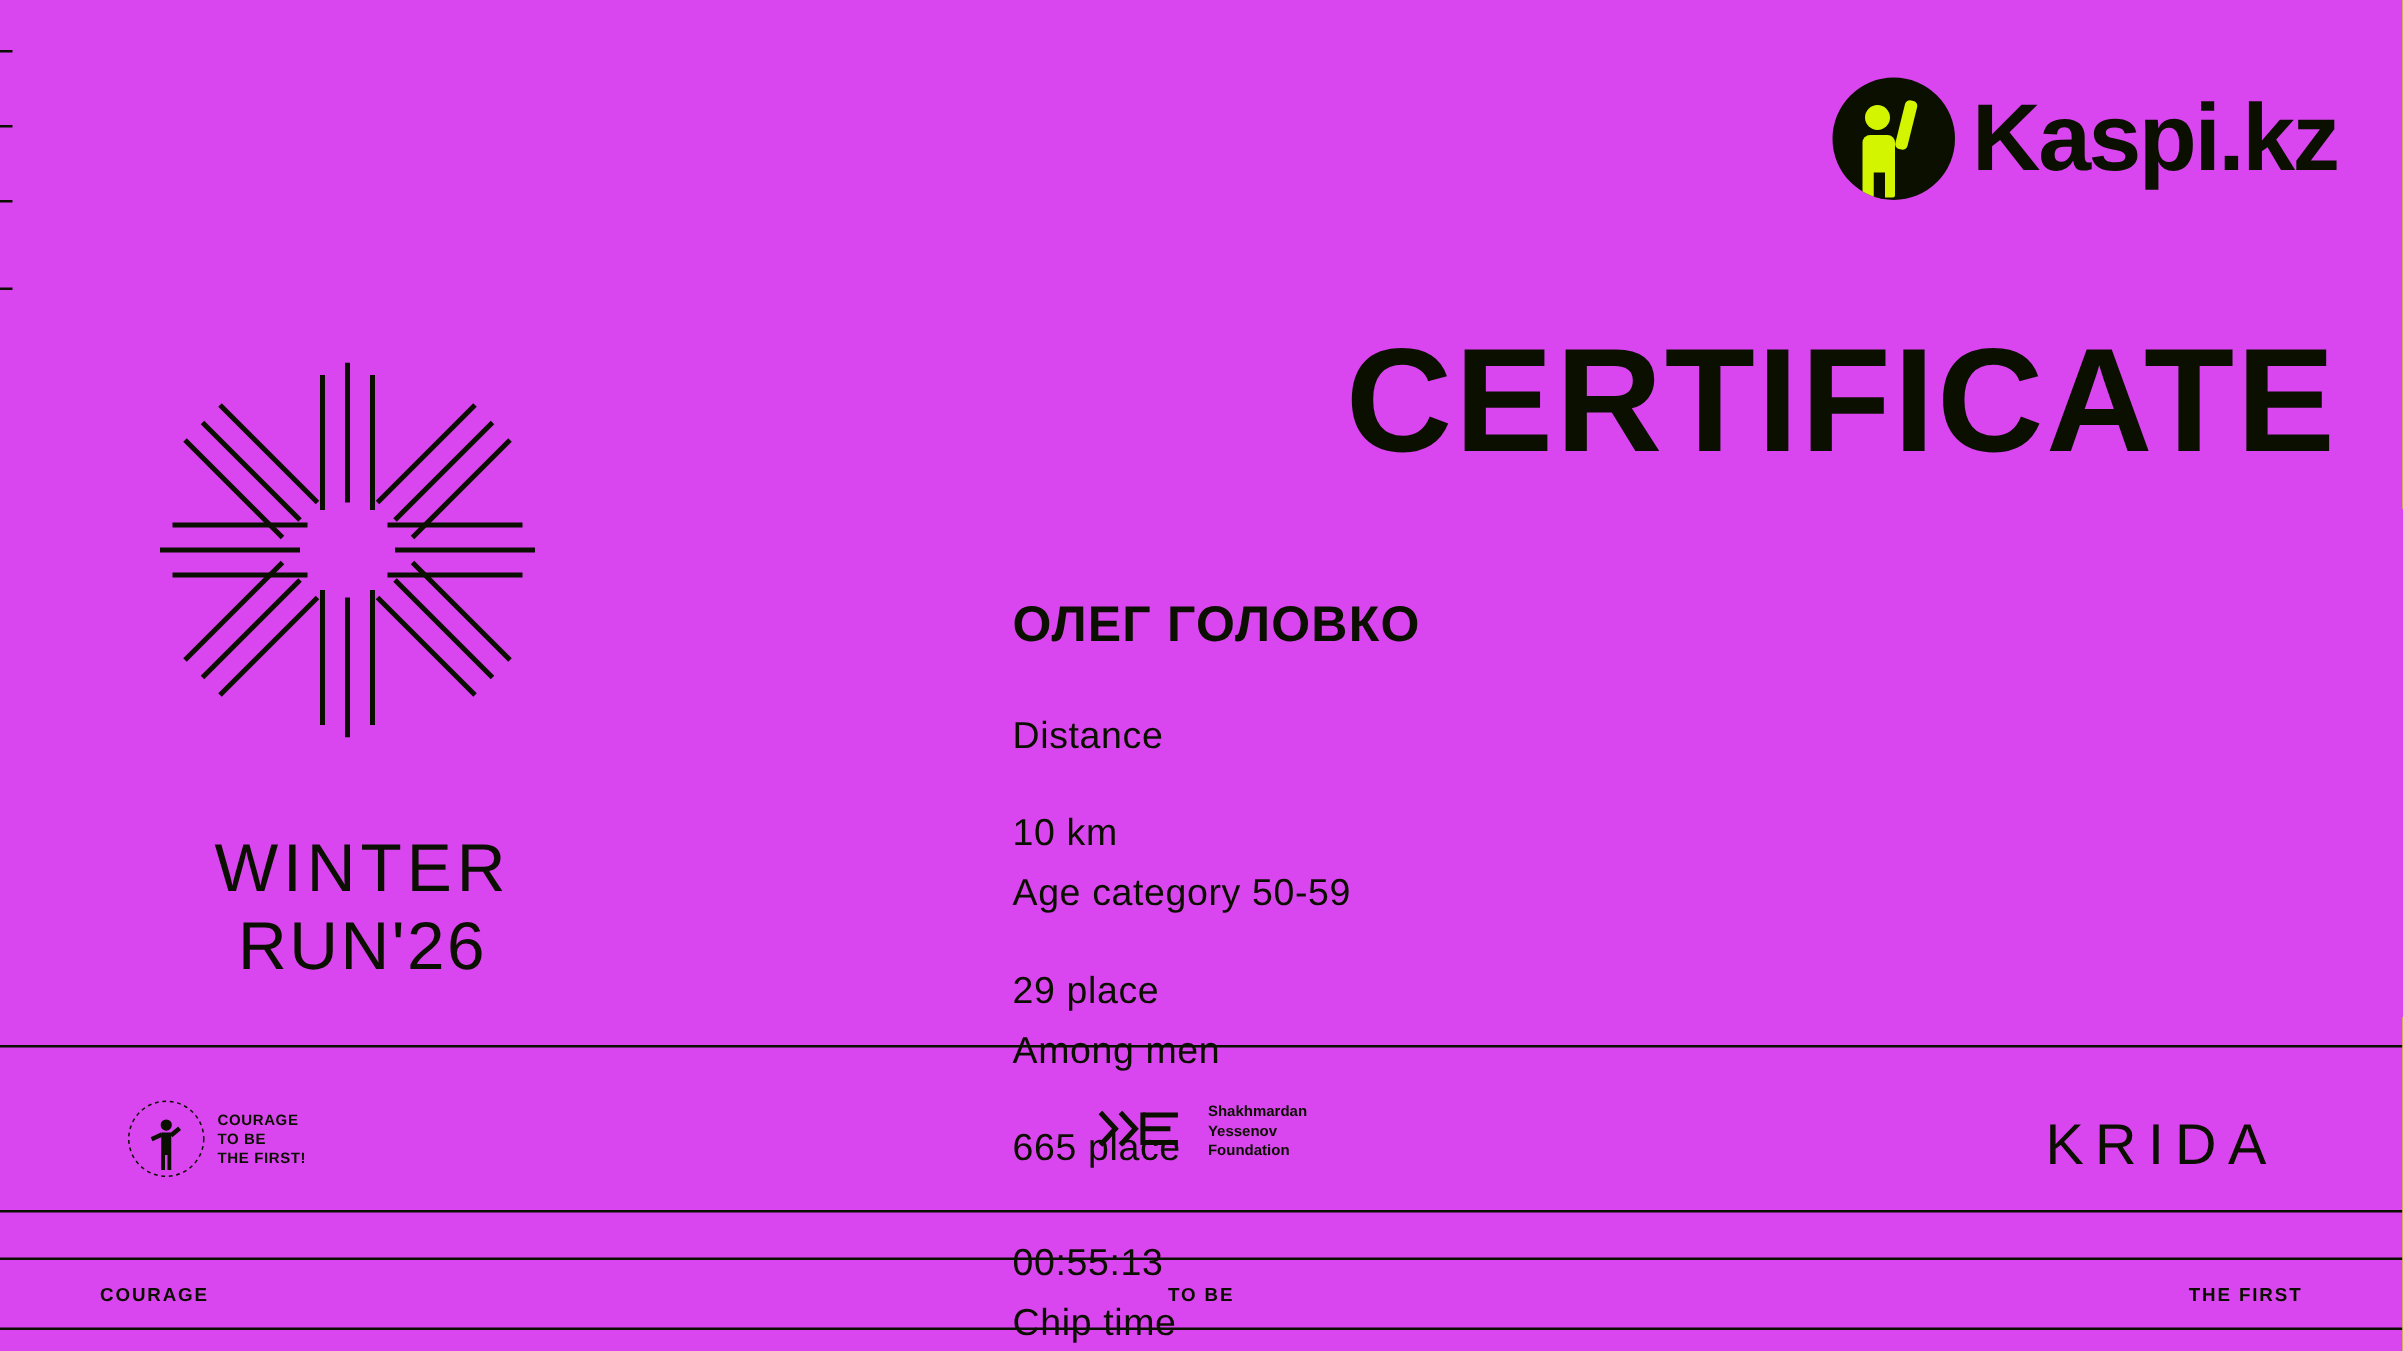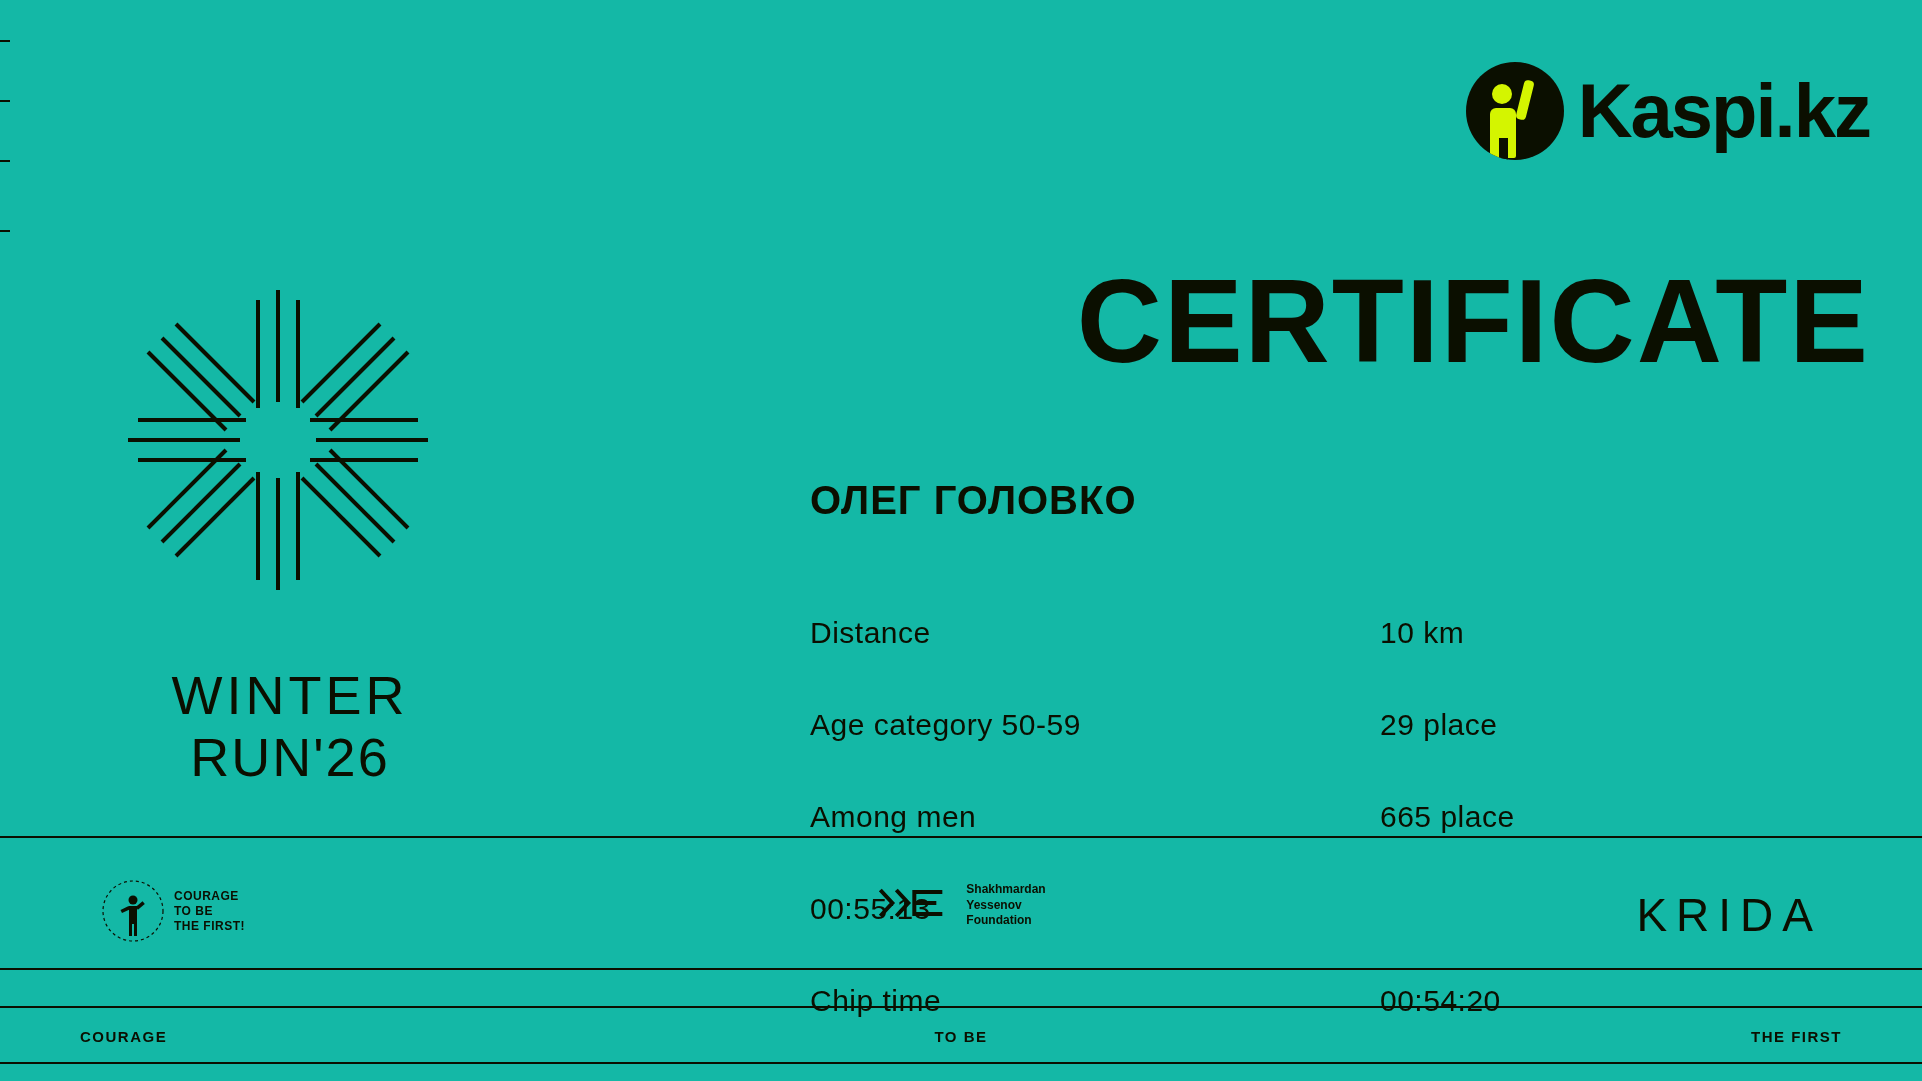--- a/index.html
+++ b/index.html
@@ -6,21 +6,21 @@
   html, body {
     margin: 0;
     padding: 0;
     background: #d4f500;
     font-family: "Liberation Sans", sans-serif;
   }
   .page {
     position: relative;
     width: 1922px;
     height: 1081px;
-    background: #14b8a6;
+    background: #d946ef;
     overflow: hidden;
   }
 
   
   .kaspi-logo {
     position: absolute;
     top: 62px;
     right: 52px;
     display: flex;
     align-items: center;
@@ -121,22 +121,23 @@
 
   
   .results {
     position: absolute;
     left: 810px;
     top: 572px;
     width: 1000px;
   }
   .result-row {
     display: flex;
-    align-items: flex-end;
+    align-items: flex-start;
     margin-bottom: 14px;
+    flex-direction: column;
   }
   .result-label {
     width: 570px;
     font-size: 30px;
     color: #0b0f00;
     letter-spacing: 0.5px;
   }
   .result-value {
     font-size: 30px;
     color: #0b0f00;

